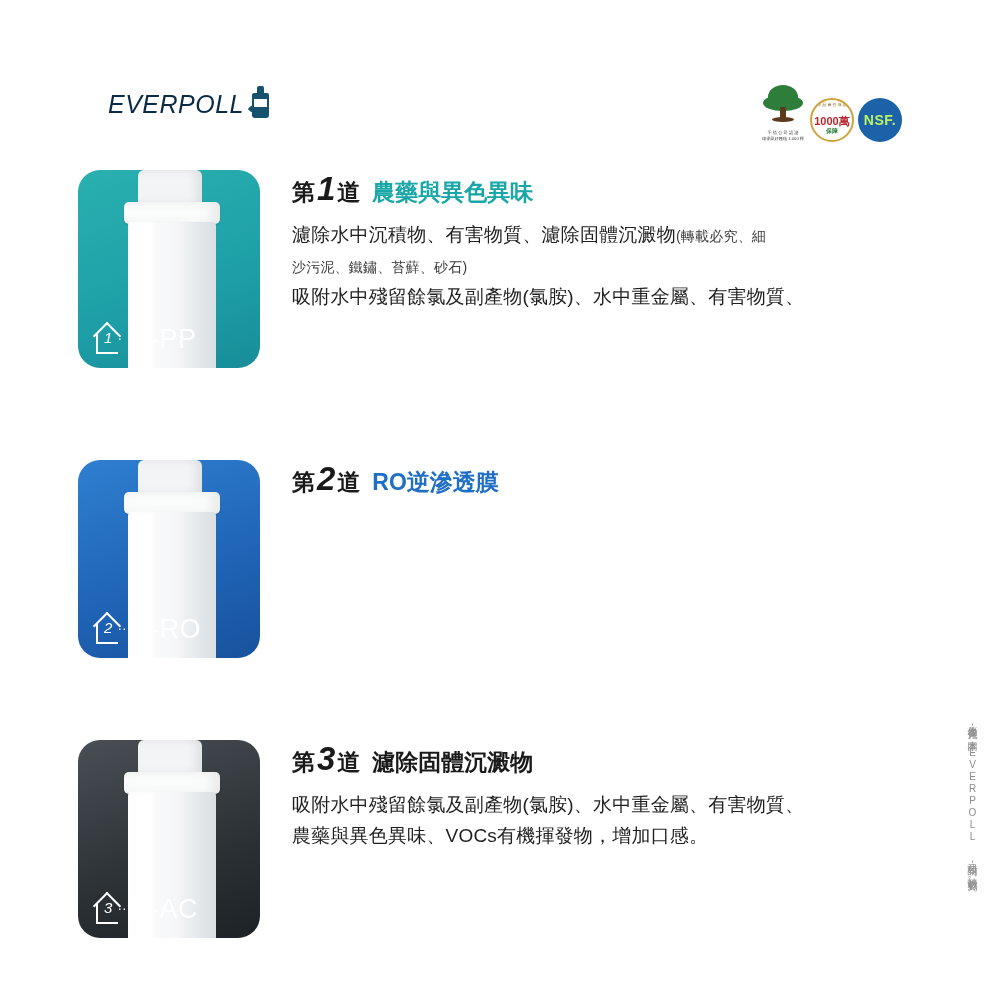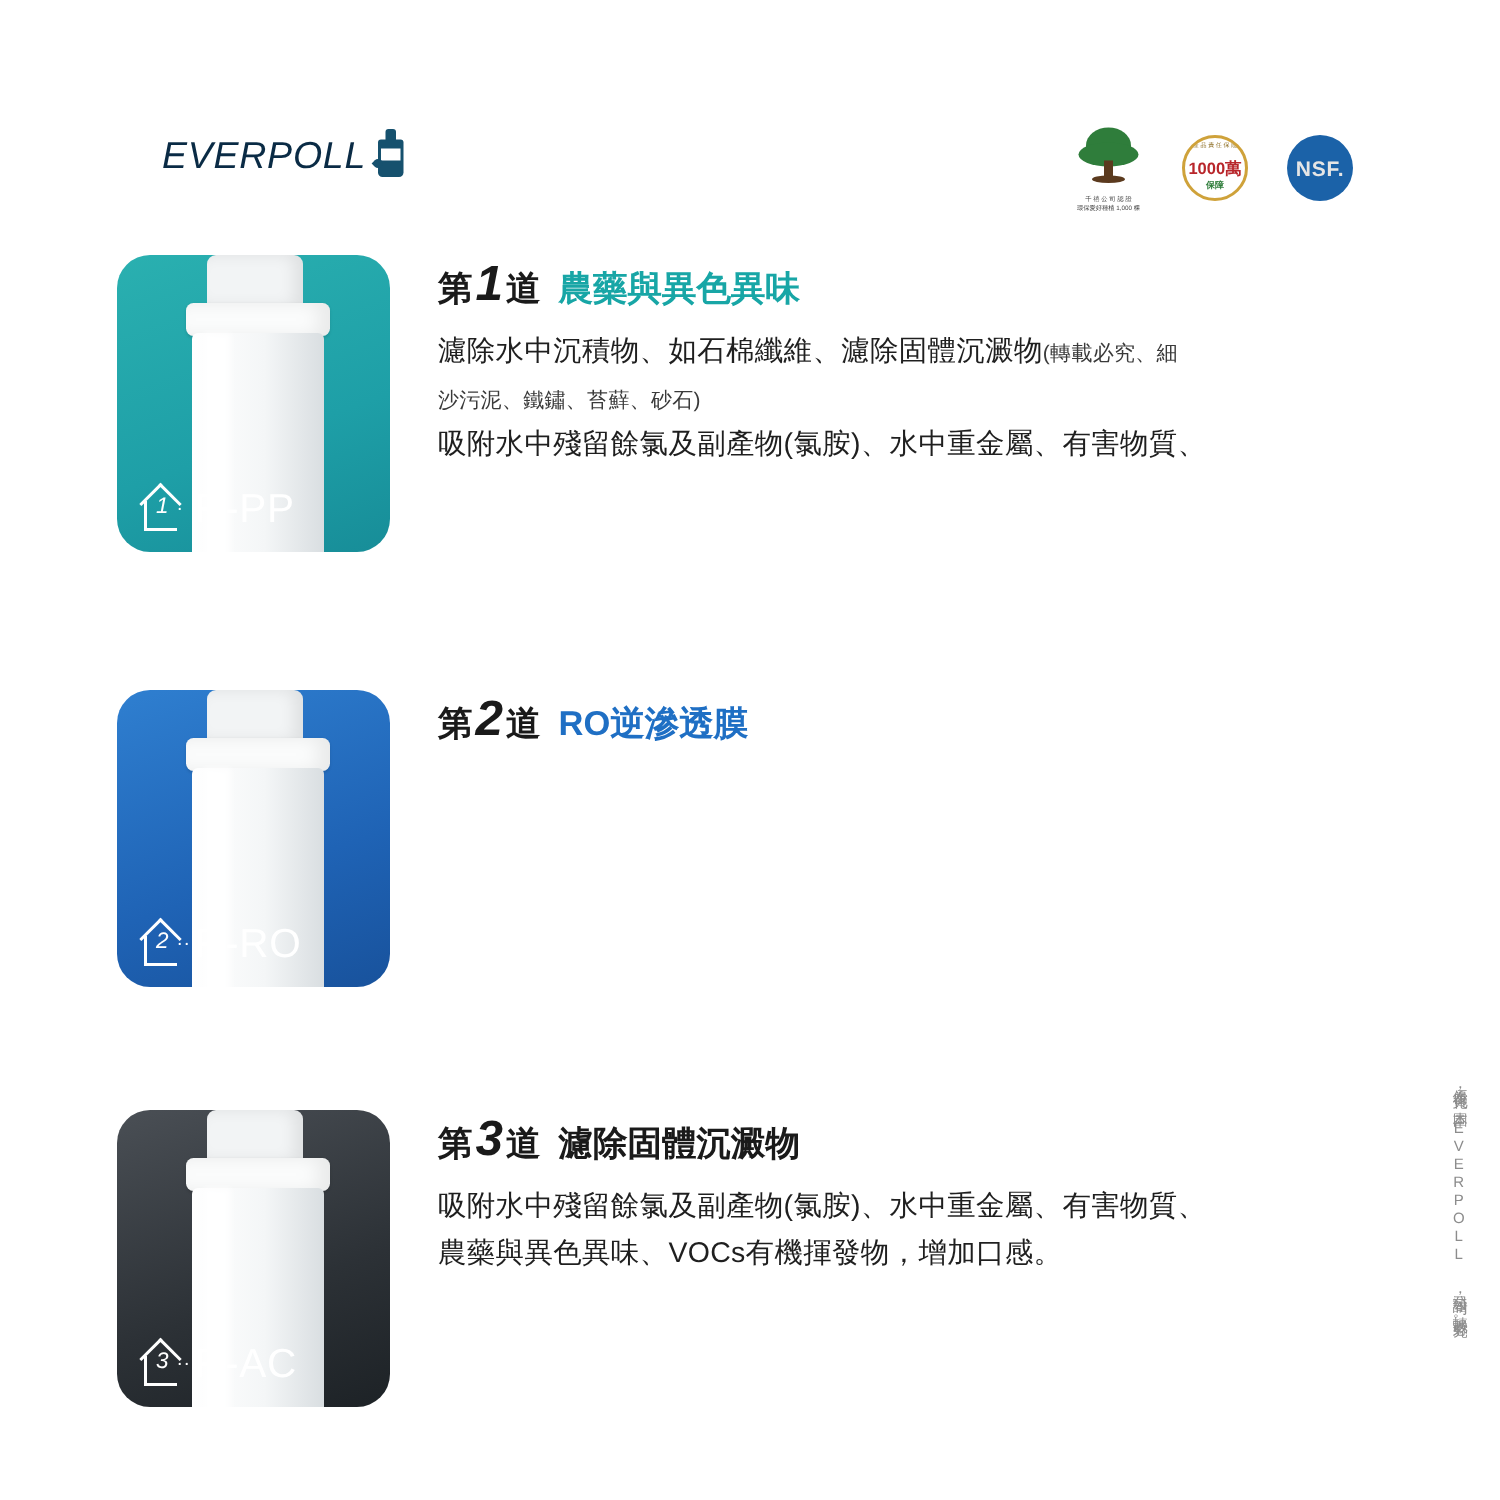--- a/index.html
+++ b/index.html
@@ -83,22 +83,22 @@
     border-radius: 50% 50% 50% 0;
     transform: rotate(45deg);
   }
 
   
   .certs {
     position: absolute;
     right: 98px;
     top: 5px;
     display: flex;
-    align-items: center;
-    gap: 26px;
+    align-items: flex-end;
+    gap: 4px;
   }
   .cert {
     position: relative;
     text-align: center;
   }
   .cert-tree {
     width: 46px;
     height: 46px;
     position: relative;
   }
@@ -175,21 +175,21 @@
     font-size: 6px;
     color: #2f7d3b;
     font-weight: bold;
   }
 
   .cert-nsf {
     width: 44px;
     height: 44px;
     border-radius: 50%;
     background: #1b62a8;
-    color: #e5e5e5;
+    color: #bef264;
     display: flex;
     align-items: center;
     justify-content: center;
     font-weight: bold;
     font-size: 14px;
     letter-spacing: 0.5px;
     font-family: "Liberation Sans", sans-serif;
   }
 
   
@@ -454,21 +454,21 @@
   </div>
 
   <div class="text-col">
     <div class="sec-title">
       <span class="t-pre">第</span>
       <span class="t-num">1</span>
       <span class="t-dao">道</span>
       <span class="t-main">農藥與異色異味</span>
     </div>
     <div class="body-text">
-      <span>濾除水中沉積物、如石棉纖維、濾除固體沉澱物</span><span class="small-note">(轉載必究、細</span><br>
+      <span>濾除水中沉積物、有害物質、濾除固體沉澱物</span><span class="small-note">(轉載必究、細</span><br>
       <span class="small-note">沙污泥、鐵鏽、苔蘚、砂石)</span><br>
       <span>吸附水中殘留餘氯及副產物(氯胺)、水中重金屬、有害物質、</span><br>
     </div>
   </div>
 </div>
 
 <div class="section sec2">
 
   <div class="filter-art art-ro">
     <div class="cart">

